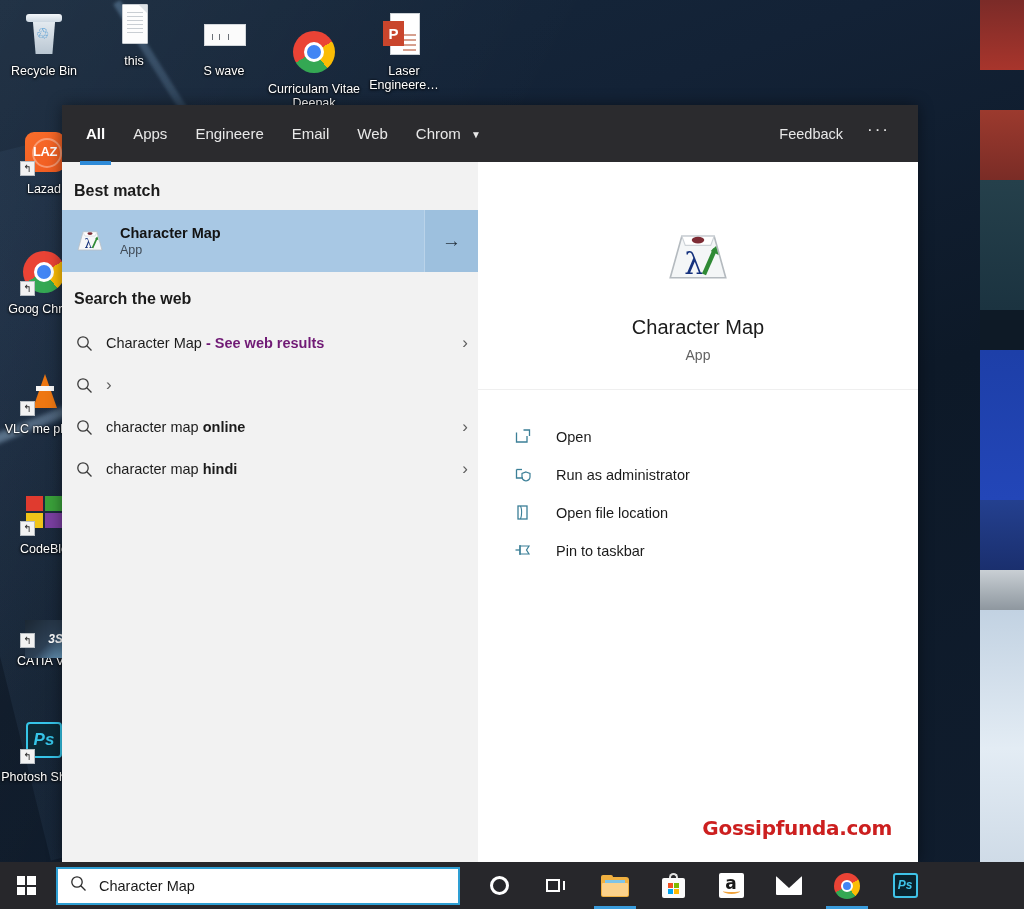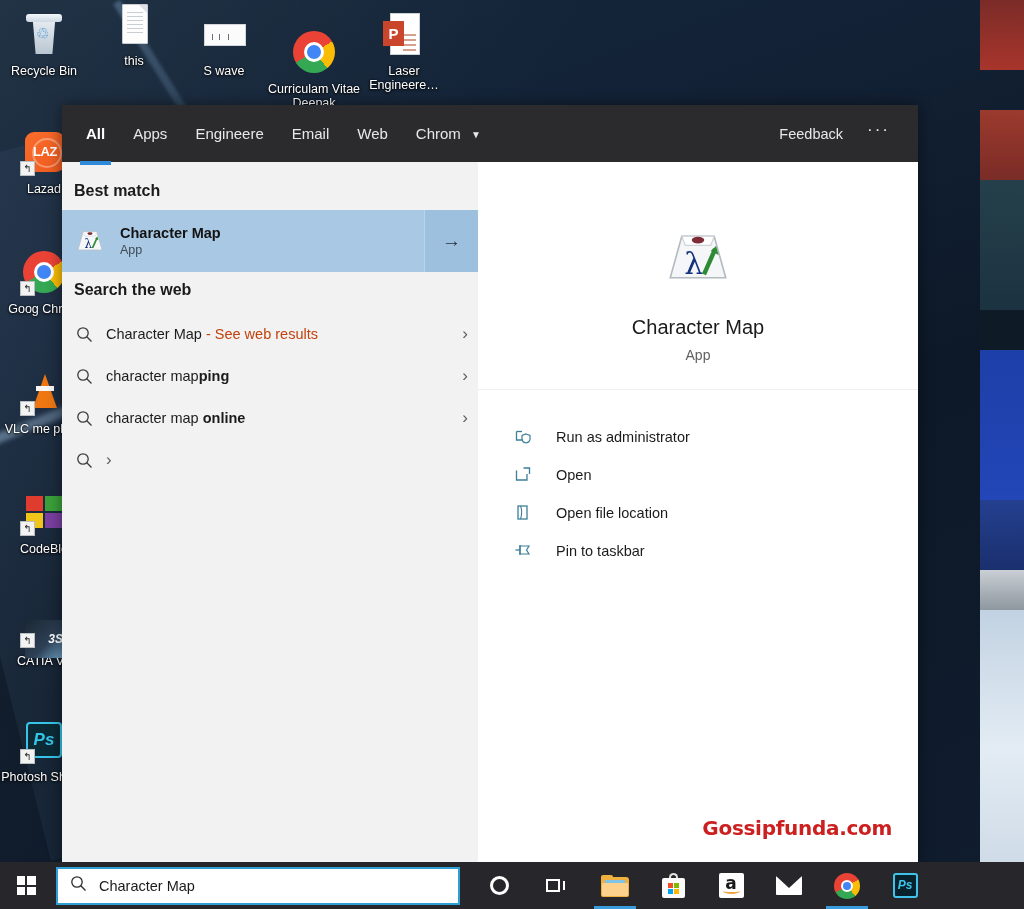--- a/index.html
+++ b/index.html
@@ -225,21 +225,21 @@
   }
 
   .web-list { margin-top: 4px; }
   .web-item {
     display: flex; align-items: center; height: 42px; padding-left: 14px;
     padding-right: 10px; cursor: default;
   }
   .web-item .mag { width: 30px; flex: none; }
   .web-item .wtext { flex: 1; font-size: 14.5px; color: #1c1c1c; }
   .web-item .wtext .em { font-weight: bold; }
-  .web-item .wtext .sub { color: #c2410c; }
+  .web-item .wtext .sub { color: #701a75; font-weight: bold; }
   .web-item .chev-r { color: #5e5e5e; font-size: 17px; font-weight: 300; }
 
   .mag-svg { display: block; }
 
   
   #preview-col { flex: 1; background: #ffffff; display: flex; flex-direction: column; }
   #preview-head {
     padding: 58px 0 26px 0; text-align: center; border-bottom: 1px solid #efefef;
   }
   #preview-icon { width: 74px; height: 74px; margin: 0 auto 22px auto; position: relative; }
@@ -520,21 +520,21 @@
             </svg>
           </div>
           <div class="bm-text">
             <div class="bm-title">Character Map</div>
             <div class="bm-sub">App</div>
           </div>
         </div>
         <div id="best-match-arrow">→</div>
       </div>
 
-      <div class="section-label" style="padding-top:9px;">Search the web</div>
+      <div class="section-label" style="padding-top:18px;">Search the web</div>
 
       <div class="web-list">
 
         <div class="web-item">
           <span class="mag">
             <svg class="mag-svg" width="17" height="17" viewBox="0 0 17 17">
               <circle cx="7" cy="7" r="5.2" fill="none" stroke="#3b3b3b" stroke-width="1.3"></circle>
               <line x1="10.8" y1="10.8" x2="15.5" y2="15.5" stroke="#3b3b3b" stroke-width="1.3"></line>
             </svg>
           </span>
@@ -542,21 +542,20 @@
           <span class="chev-r">›</span>
         </div>
 
         <div class="web-item">
           <span class="mag">
             <svg class="mag-svg" width="17" height="17" viewBox="0 0 17 17">
               <circle cx="7" cy="7" r="5.2" fill="none" stroke="#3b3b3b" stroke-width="1.3"></circle>
               <line x1="10.8" y1="10.8" x2="15.5" y2="15.5" stroke="#3b3b3b" stroke-width="1.3"></line>
             </svg>
           </span>
-          <span class="wtext"><span>character map</span><span class="em">ping</span></span>
           <span class="chev-r">›</span>
         </div>
 
         <div class="web-item">
           <span class="mag">
             <svg class="mag-svg" width="17" height="17" viewBox="0 0 17 17">
               <circle cx="7" cy="7" r="5.2" fill="none" stroke="#3b3b3b" stroke-width="1.3"></circle>
               <line x1="10.8" y1="10.8" x2="15.5" y2="15.5" stroke="#3b3b3b" stroke-width="1.3"></line>
             </svg>
           </span>
@@ -564,20 +563,21 @@
           <span class="chev-r">›</span>
         </div>
 
         <div class="web-item">
           <span class="mag">
             <svg class="mag-svg" width="17" height="17" viewBox="0 0 17 17">
               <circle cx="7" cy="7" r="5.2" fill="none" stroke="#3b3b3b" stroke-width="1.3"></circle>
               <line x1="10.8" y1="10.8" x2="15.5" y2="15.5" stroke="#3b3b3b" stroke-width="1.3"></line>
             </svg>
           </span>
+          <span class="wtext"><span>character map </span><span class="em">hindi</span></span>
           <span class="chev-r">›</span>
         </div>
 
       </div>
     </div>
 
     <div id="preview-col">
       <div id="preview-head">
         <div id="preview-icon">
           <svg class="keycap" viewBox="0 0 32 32" xmlns="http://www.w3.org/2000/svg">
@@ -591,36 +591,36 @@
         </div>
         <div id="preview-title">Character Map</div>
         <div id="preview-sub">App</div>
       </div>
 
       <div id="actions">
 
         <div class="action-row">
           <span class="aicon">
             <svg width="18" height="18" viewBox="0 0 18 18">
+              <path d="M2.5 5.5 V15 H13 V9" fill="none" stroke="#3b7f97" stroke-width="1.3"></path>
+              <path d="M9.5 3 H15.5 V9" fill="none" stroke="#3b7f97" stroke-width="1.3"></path>
+            </svg>
+          </span>
+          <span class="alabel">Open</span>
+        </div>
+
+        <div class="action-row">
+          <span class="aicon">
+            <svg width="18" height="18" viewBox="0 0 18 18">
               <path d="M2.5 4.5 V13 H9" fill="none" stroke="#3b7f97" stroke-width="1.3"></path>
               <path d="M2.5 4.5 H8" fill="none" stroke="#3b7f97" stroke-width="1.3"></path>
               <path d="M12 7 L16 8.5 V12 C16 14 14 15.5 12 16 C10 15.5 8 14 8 12 V8.5 Z" fill="none" stroke="#3b7f97" stroke-width="1.2"></path>
             </svg>
           </span>
           <span class="alabel">Run as administrator</span>
-        </div>
-
-        <div class="action-row">
-          <span class="aicon">
-            <svg width="18" height="18" viewBox="0 0 18 18">
-              <path d="M2.5 5.5 V15 H13 V9" fill="none" stroke="#3b7f97" stroke-width="1.3"></path>
-              <path d="M9.5 3 H15.5 V9" fill="none" stroke="#3b7f97" stroke-width="1.3"></path>
-            </svg>
-          </span>
-          <span class="alabel">Open</span>
         </div>
 
         <div class="action-row">
           <span class="aicon">
             <svg width="18" height="18" viewBox="0 0 18 18">
               <rect x="4" y="3" width="9" height="13" fill="none" stroke="#3b7f97" stroke-width="1.3"></rect>
               <path d="M6.5 3 C8 6 8 12 6.5 16" fill="none" stroke="#3b7f97" stroke-width="1.1"></path>
             </svg>
           </span>
           <span class="alabel">Open file location</span>

